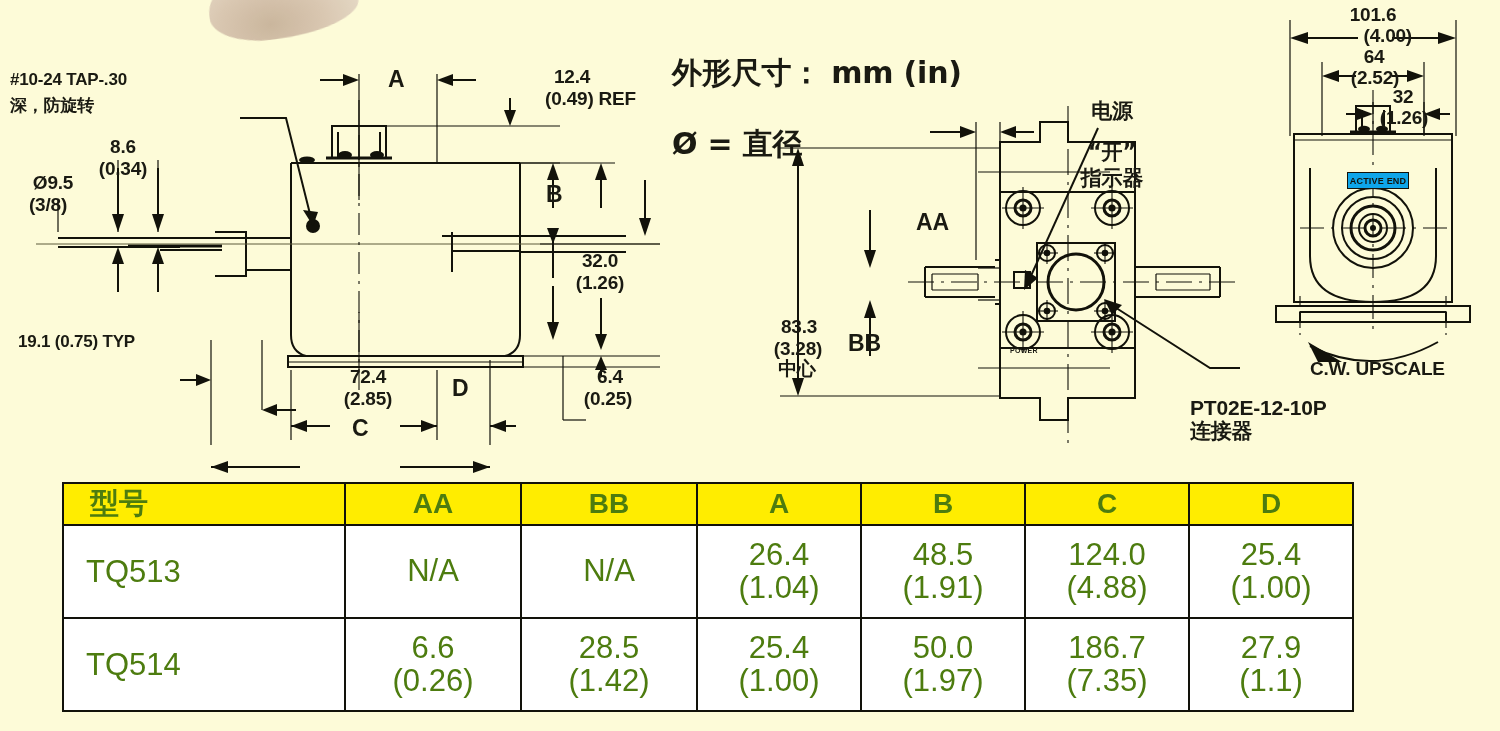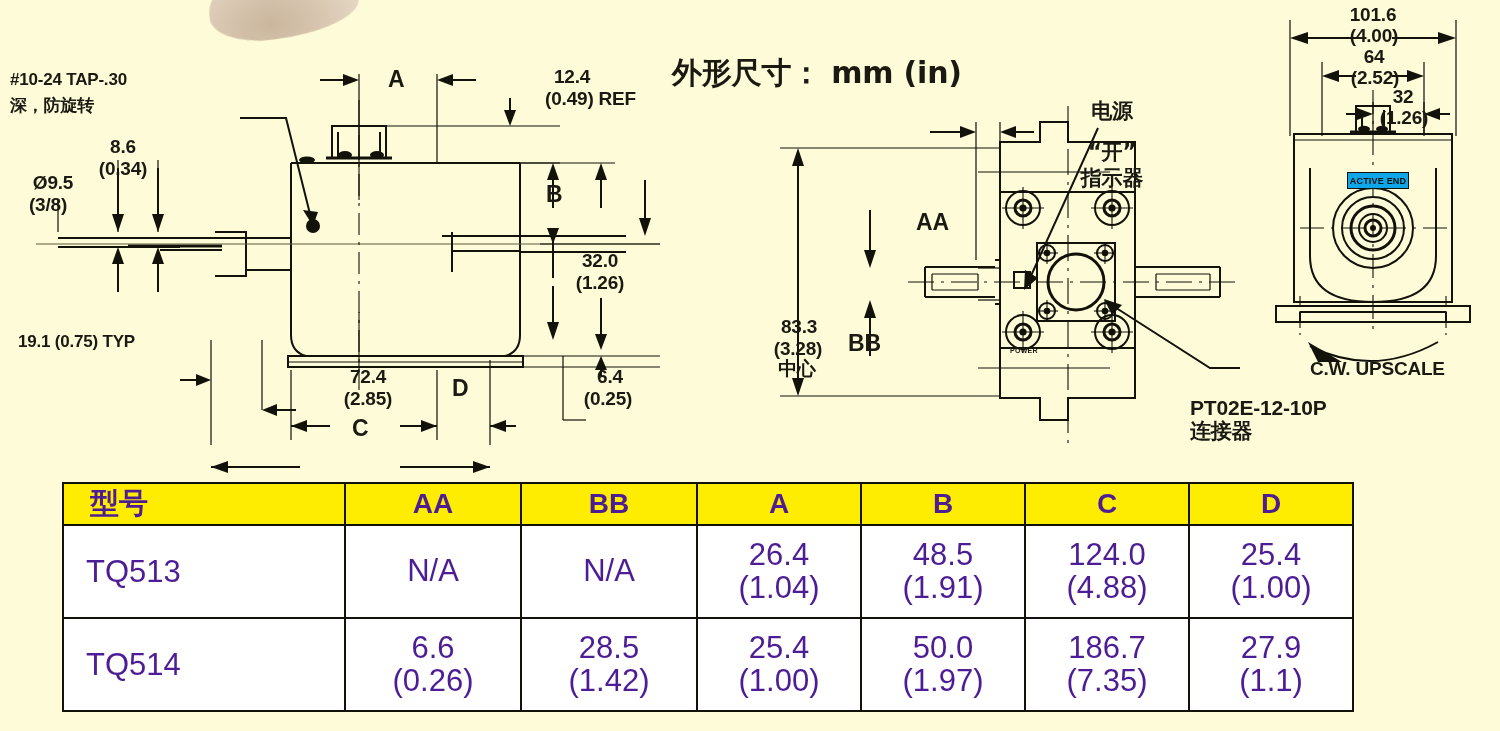--- a/index.html
+++ b/index.html
@@ -63,21 +63,21 @@
     left: 62px; top: 482px;
     width: 1290px;
     border-collapse: collapse;
     table-layout: fixed;
     background: #ffffff;
   }
   #spec-table th, #spec-table td {
     border: 2px solid #12120a;
     text-align: center;
     vertical-align: middle;
-    color: #4c1d95;
+    color: #4d7c0f;
     padding: 0;
   }
   #spec-table thead th {
     background: #FFED00;
     height: 40px;
     font-size: 28px;
     font-weight: 700;
   }
   #spec-table thead th.model-h { text-align: left; padding-left: 26px; font-size: 29px; }
   #spec-table tbody td { height: 93px; font-size: 31px; font-weight: 400; border-radius: 16px; }
@@ -110,20 +110,21 @@
 </style>
 </head>
 <body>
 
 <div id="page">
 
   <div class="abs" id="finger"></div>
 
   <div class="abs txt" id="titleblock">
     <div class="l1 cn">外形尺寸： mm (in)</div>
+    <div class="l2 cn">Ø = 直径</div>
   </div>
 
   <svg class="draw" width="660" height="460" viewBox="0 0 660 460" style="left:0px; top:40px;">
 
     <path class="ln" d="M240 78 L286 78 L313 186"></path>
     <circle class="fill-k" cx="313" cy="186" r="7"></circle>
 
     <polygon class="fill-k" points="313,186 303,170 318,172"></polygon>
 
     <path class="ln" d="M291 123 L520 123"></path>
@@ -451,21 +452,21 @@
 
     <path class="ln-t" d="M103 96 L103 128"></path>
     <path class="ln" d="M76 108 L97 108"></path>
       <polygon class="fill-k" points="103,108 87,102 87,114"></polygon>
     <path class="ln" d="M180 108 L160 108"></path>
       <polygon class="fill-k" points="154,108 170,102 170,114"></polygon>
     <path class="ln-t" d="M154 96 L154 128"></path>
   </svg>
 
   <div class="abs txt dim" style="left:1340px; top:4px; width:66px;">101.6</div>
-  <div class="abs txt dim" style="left:1336px; top:25px; width:76px;">(4.00)</div>
+  <div class="abs txt dim" style="left:1336px; top:25px; width:76px;text-align:right;">(4.00)</div>
 
   <div class="abs txt dim" style="left:1348px; top:46px; width:52px;">64</div>
   <div class="abs txt dim" style="left:1337px; top:67px; width:76px;">(2.52)</div>
 
   <div class="abs txt dim" style="left:1381px; top:86px; width:44px;">32</div>
   <div class="abs txt dim" style="left:1368px; top:107px; width:72px;">(1.26)</div>
 
   <div class="abs" id="active-end-badge">
     <span class="badge-txt">ACTIVE END</span>
   </div>

